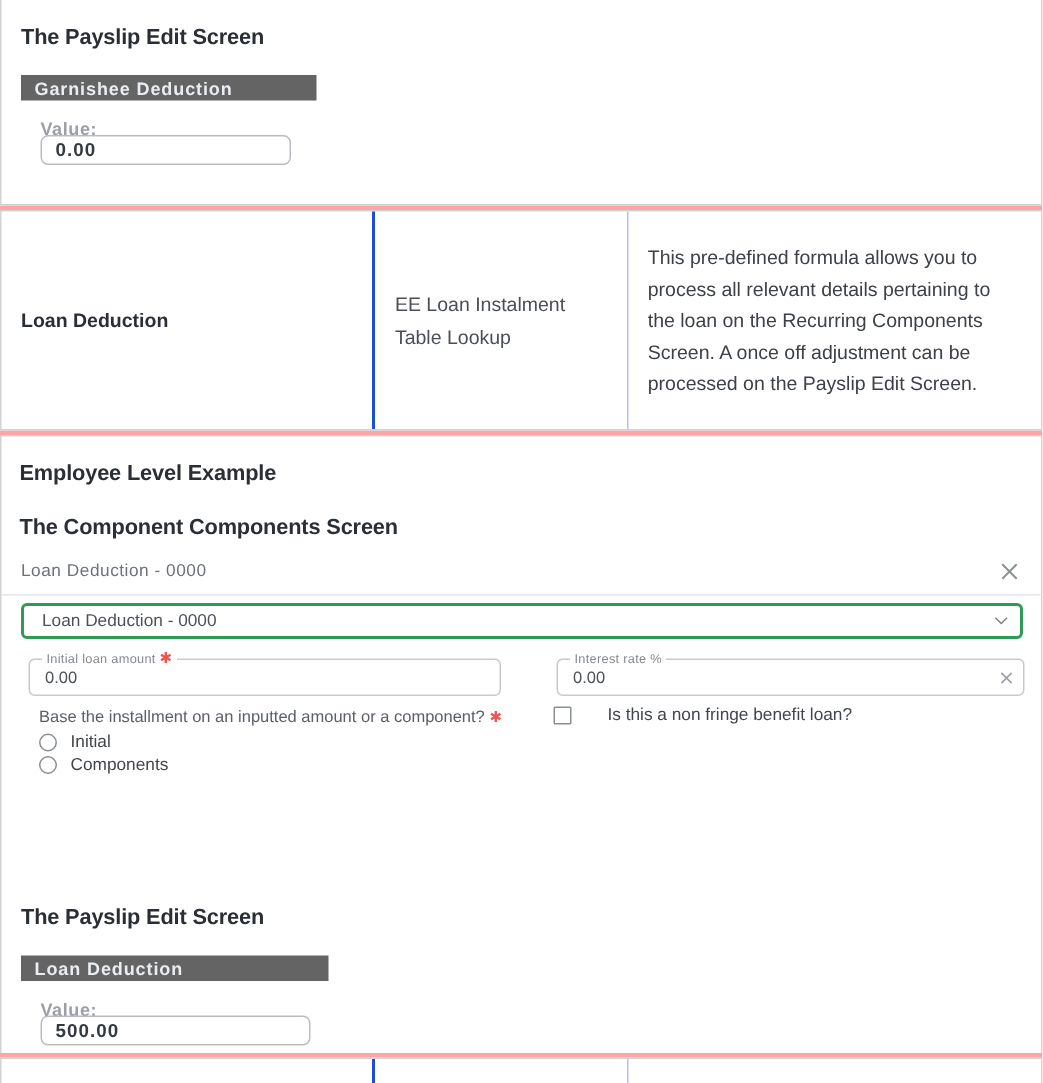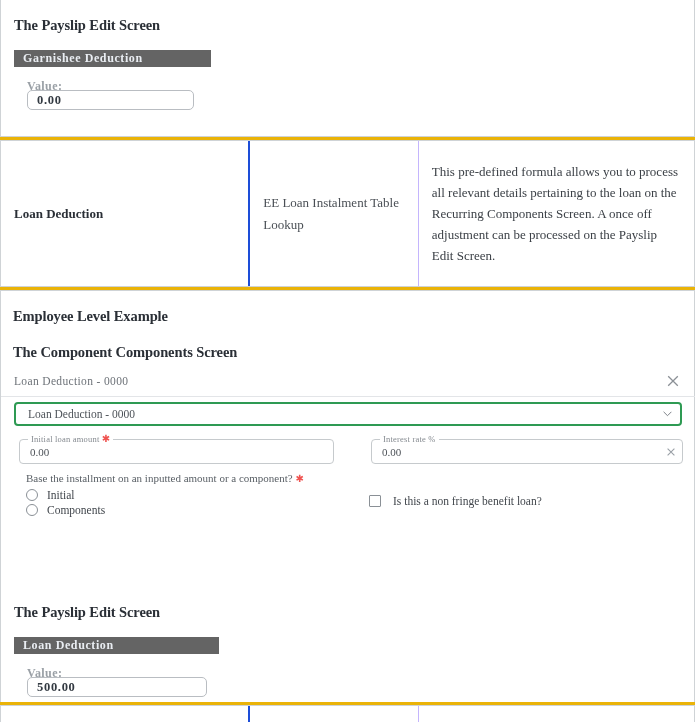--- a/index.html
+++ b/index.html
@@ -10,23 +10,22 @@
   body {
     font-family: "Liberation Sans", sans-serif;
     color: #2f3640;
     -webkit-font-smoothing: antialiased;
   }
   .page {
     position: relative;
     width: 695px;
     height: 722px;
     overflow: hidden;
-    background: #eab308;
-    box-sizing: border-box;
-    font-family: Liberation Serif, serif;
+    background: #fca5a5;
+    box-sizing: border-box;
   }
 
   
   .section {
     position: relative;
     border-left: 1px solid #cfd3d6;
     border-right: 1px solid #cfd3d6;
     box-sizing: border-box;
     background: #fff;
   }
@@ -180,21 +179,21 @@
   }
   .radio {
     width: 12px; height: 12px;
     border: 1.4px solid #8a9096;
     border-radius: 50%;
     box-sizing: border-box;
     flex: none;
   }
   .radio-text { font-size: 11.5px; color: #41464c; }
 
-  .check-row { display: flex; align-items: center; gap: 12px; margin-top: 24px; }
+  .check-row { display: flex; align-items: center; gap: 24px; }
   .checkbox {
     width: 12px; height: 12px;
     border: 1.4px solid #8a9096;
     border-radius: 1px;
     box-sizing: border-box;
     flex: none;
   }
   .check-text { font-size: 11.5px; color: #41464c; }
   .chev { color: #7d8288; display: flex; }
 

